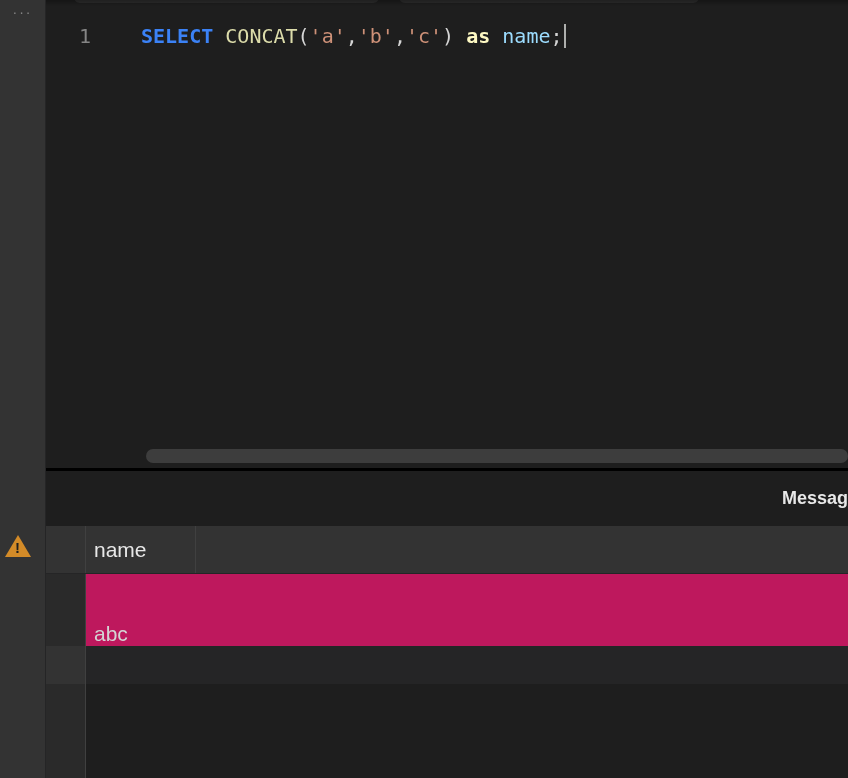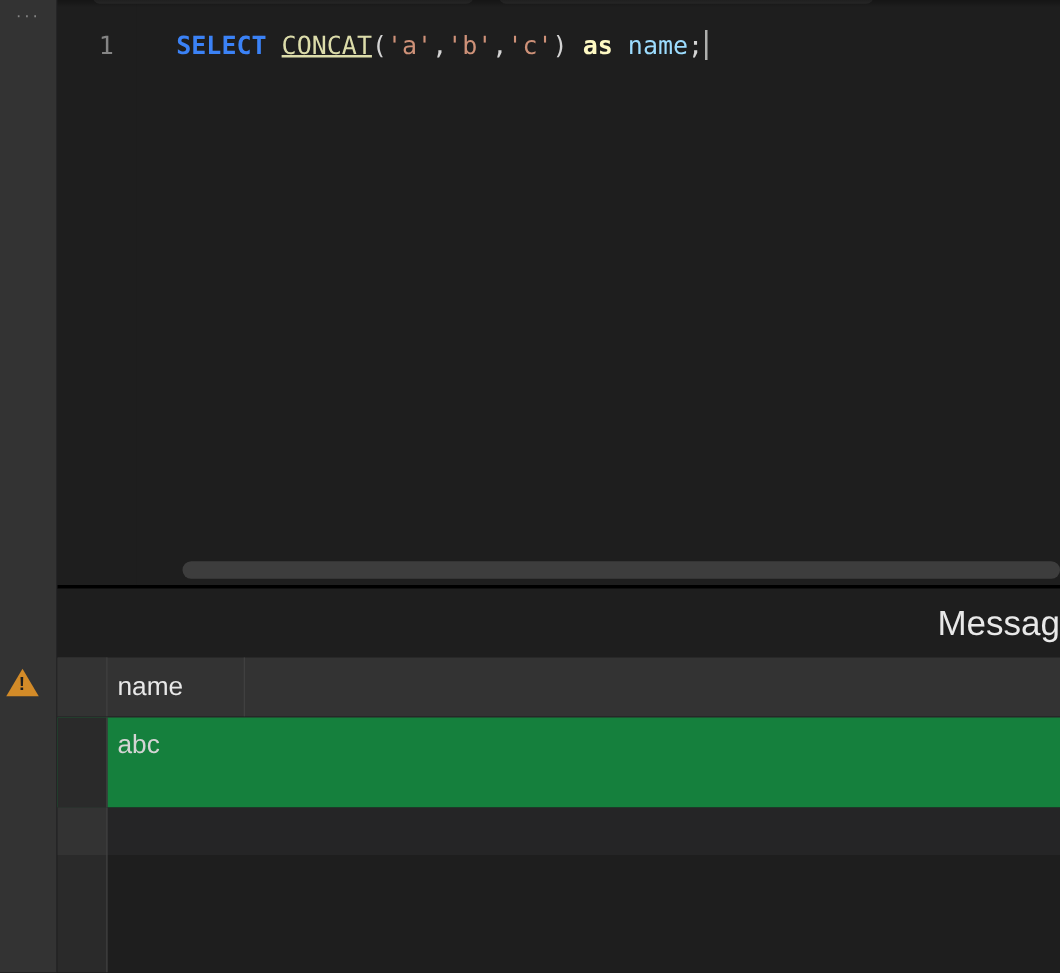--- a/index.html
+++ b/index.html
@@ -108,21 +108,20 @@
       font-size: 20px;
       position: relative;
       white-space: pre;
     }
     .token-keyword {
       color: #3b82f6;
       font-weight: bold;
     }
     .token-function {
       color: #dcdcaa;
-      text-decoration: underline;
     }
     .token-paren {
       color: #d4d4d4;
     }
     .token-string {
       color: #ce9178;
     }
     .token-comma {
       color: #d4d4d4;
     }
@@ -166,22 +165,22 @@
     .results-tabs {
       height: 55px;
       background: #1e1e1e;
       display: flex;
       align-items: center;
       justify-content: flex-end;
       padding-right: 0;
     }
     .tab-label {
       color: #e8e8e8;
-      font-size: 28px;
-      font-weight: 400;
+      font-size: 18px;
+      font-weight: 700;
       padding-right: 0;
     }
     .results-grid {
       flex: 1;
       display: flex;
       flex-direction: column;
     }
     .results-header-row {
       height: 48px;
       background: #333333;
@@ -203,22 +202,23 @@
       color: #e8e8e8;
       font-size: 21px;
       height: 100%;
       display: flex;
       align-items: center;
       min-width: 110px;
       border-right: 1px solid #404040;
     }
     .results-data-row {
       height: 72px;
-      background: #15803d;
-      display: flex;
+      background: #be185d;
+      display: flex;
+      align-items: flex-end;
     }
     .data-cell {
       padding-left: 8px;
       padding-top: 10px;
       color: #d4d4d4;
       font-size: 21px;
     }
     .results-empty-dark {
       height: 38px;
       background: #252526;

